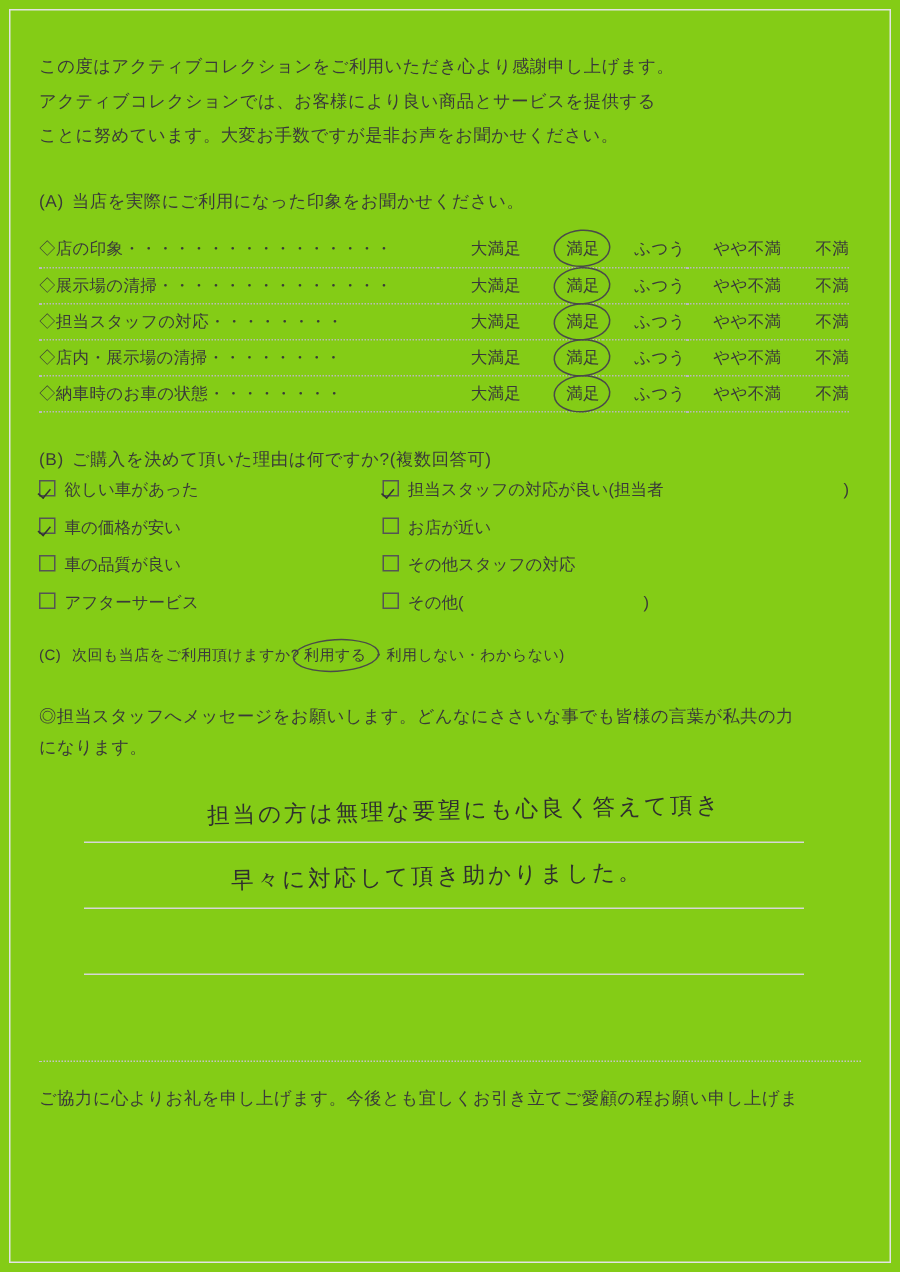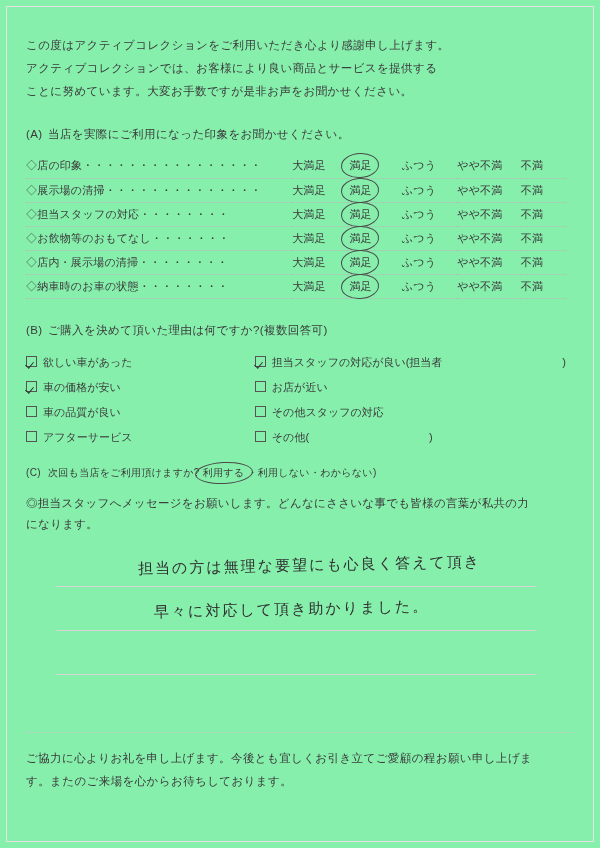--- a/index.html
+++ b/index.html
@@ -12,21 +12,21 @@
     height: 848px;
     font-family: "Liberation Sans", sans-serif;
     color: #2b2b2b;
     position: relative;
     overflow: hidden;
   }
   .sheet {
     position: relative;
     width: 600px;
     height: 848px;
-    background: #86efac;
+    background: #84cc16;
     box-sizing: border-box;
   }
   
   .scan-edge {
     position: absolute;
     left: 6px; top: 6px; right: 6px; bottom: 6px;
     border: 1px solid #e3e3e3;
     pointer-events: none;
   }
   .content {
@@ -65,21 +65,21 @@
     vertical-align: middle;
     padding: 0;
     letter-spacing: 0.2px;
   }
   .rt-label {
     width: 270px;
     white-space: nowrap;
     overflow: hidden;
   }
   .rt-opt {
-    text-align: left;
+    text-align: right;
     position: relative;
     white-space: nowrap;
   }
   .c1 { width: 58px; }
   .c2 { width: 58px; }
   .c3 { width: 58px; }
   .c4 { width: 66px; }
   .c5 { width: 48px; }
   .circled {
     display: inline-block;
@@ -95,21 +95,20 @@
     bottom: -4px;
     border: 1.3px solid #4a4a4a;
     border-radius: 50%;
     transform: rotate(-4deg);
   }
   .row-line {
     border-bottom: 1px dotted #b9b9b9;
     margin-left: 34px;
   }
   .checkgrid {
-    margin-top: 12px;
     width: 540px;
     border-collapse: collapse;
   }
   .checkgrid td {
     font-size: 11px;
     color: #3a3a3a;
     padding: 5px 0 5px 0;
     vertical-align: middle;
     width: 50%;
     white-space: nowrap;
@@ -160,21 +159,21 @@
     width: 120px;
     border-bottom: 0px;
   }
   .q3 {
     margin-top: 16px;
     font-size: 10px;
     color: #3a3a3a;
     letter-spacing: 0.3px;
   }
   .q4 {
-    margin-top: 13px;
+    margin-top: 24px;
     font-size: 11.5px;
     line-height: 1.9;
     color: #3a3a3a;
     letter-spacing: 0.3px;
   }
   .writing-area {
     margin-top: 14px;
     width: 540px;
     height: 160px;
     position: relative;
@@ -244,28 +243,20 @@
       </tr>
       <tr class="row-line">
         <td class="rt-label">◇担当スタッフの対応・・・・・・・・</td>
         <td class="rt-opt c1">大満足</td>
         <td class="rt-opt c2"><span class="circled">満足</span></td>
         <td class="rt-opt c3">ふつう</td>
         <td class="rt-opt c4">やや不満</td>
         <td class="rt-opt c5">不満</td>
       </tr>
       <tr class="row-line">
-        <td class="rt-label">◇お飲物等のおもてなし・・・・・・・</td>
-        <td class="rt-opt c1">大満足</td>
-        <td class="rt-opt c2"><span class="circled">満足</span></td>
-        <td class="rt-opt c3">ふつう</td>
-        <td class="rt-opt c4">やや不満</td>
-        <td class="rt-opt c5">不満</td>
-      </tr>
-      <tr class="row-line">
         <td class="rt-label">◇店内・展示場の清掃・・・・・・・・</td>
         <td class="rt-opt c1">大満足</td>
         <td class="rt-opt c2"><span class="circled">満足</span></td>
         <td class="rt-opt c3">ふつう</td>
         <td class="rt-opt c4">やや不満</td>
         <td class="rt-opt c5">不満</td>
       </tr>
       <tr class="row-line">
         <td class="rt-label">◇納車時のお車の状態・・・・・・・・</td>
         <td class="rt-opt c1">大満足</td>
@@ -314,17 +305,16 @@
     <div class="writing-area">
       <div class="wline" style="top:36px;"></div>
       <div class="wline" style="top:80px;"></div>
       <div class="wline" style="top:124px;"></div>
       <div class="hand l1">担当の方は無理な要望にも心良く答えて頂き</div>
       <div class="hand l2">早々に対応して頂き助かりました。</div>
     </div>
 
     <div class="closing">
       <div>ご協力に心よりお礼を申し上げます。今後とも宜しくお引き立てご愛顧の程お願い申し上げま</div>
-      <div>す。またのご来場を心からお待ちしております。</div>
     </div>
 
   </div>
 </div>
 
 </body></html>

